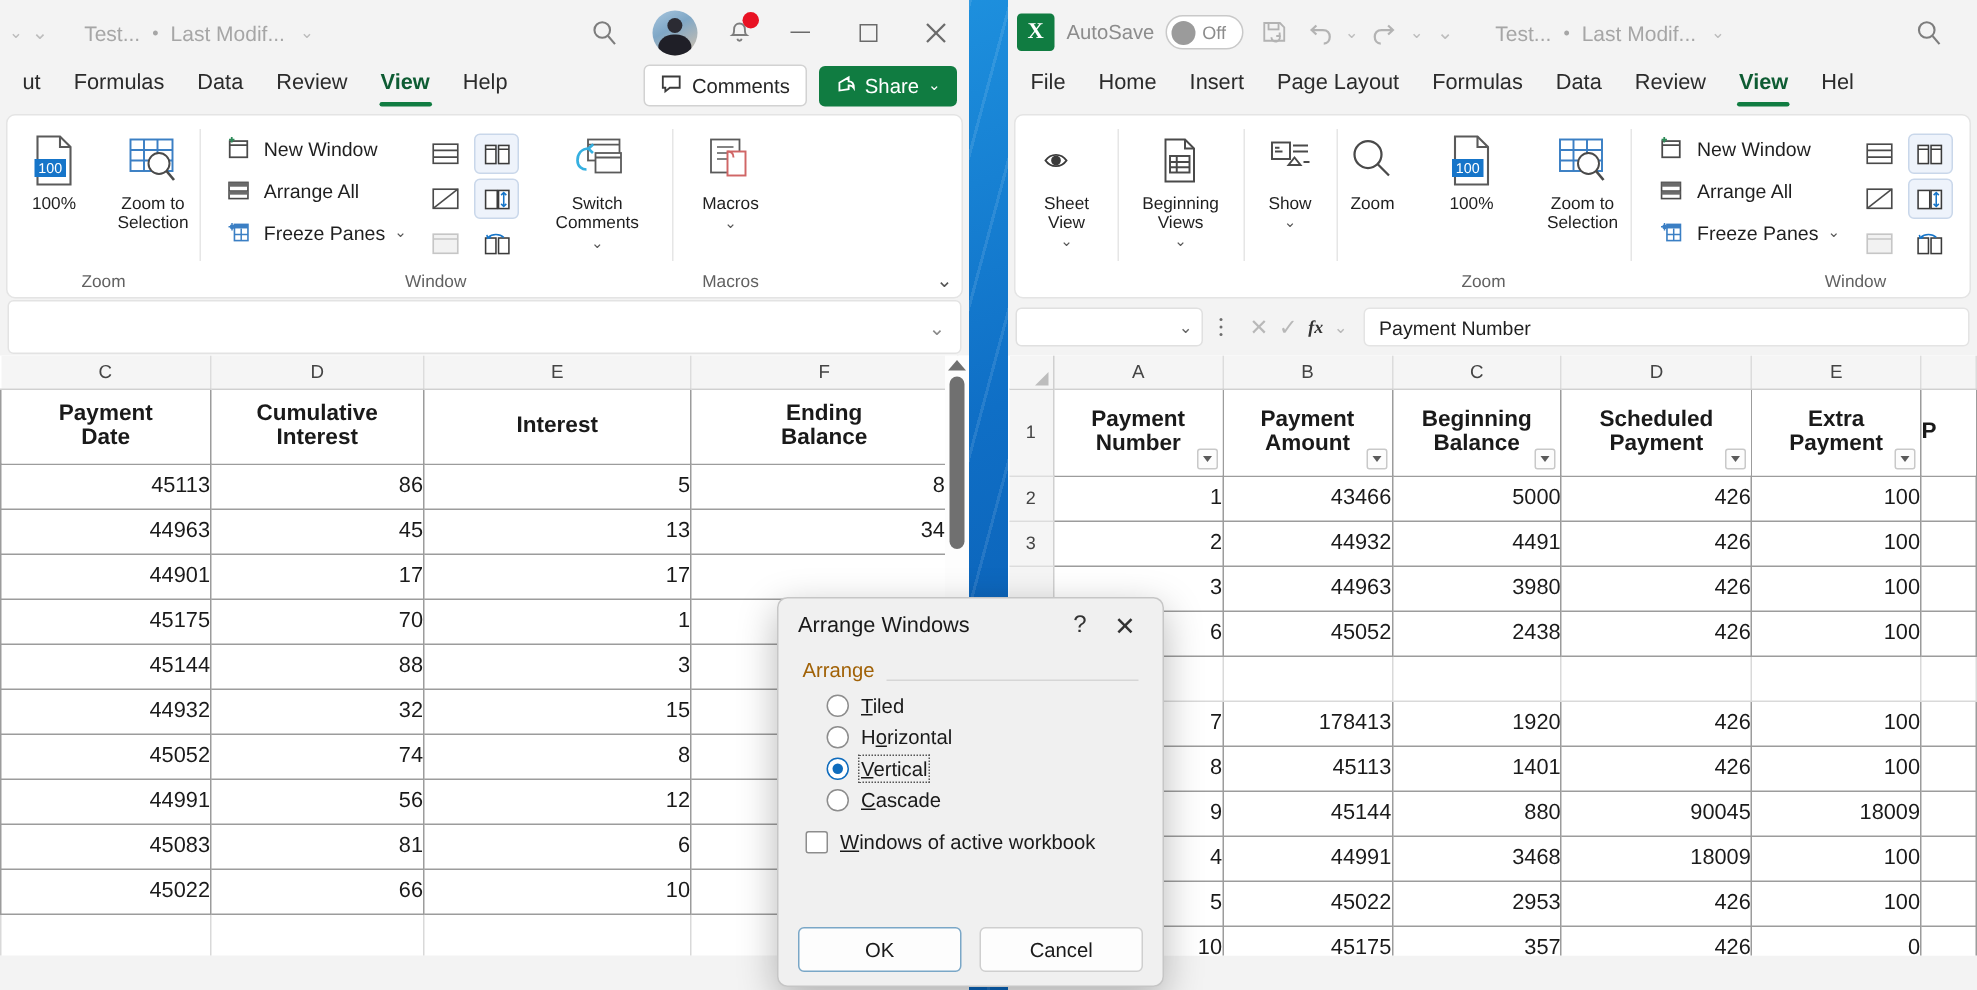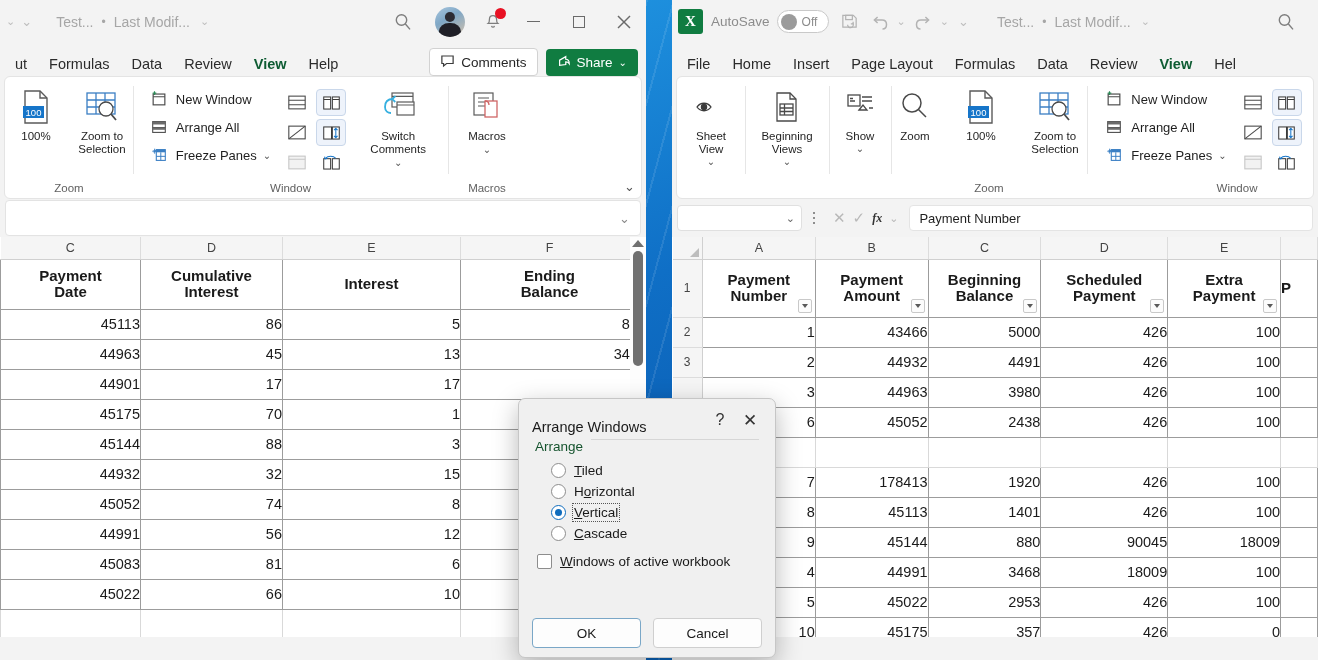--- a/index.html
+++ b/index.html
@@ -73,21 +73,21 @@
     transform:translateX(-50%); border-radius:46% 46% 0 0; background:#1f1f27;
   }
   .bell-wrap{ position:relative; width:36px;height:34px;display:flex;align-items:center;justify-content:center; }
   .bell-dot{ position:absolute; right:5px; top:3px; width:11px;height:11px;border-radius:50%; background:#e81123; }
 
   .wbtn{ width:45px;height:43px;display:flex;align-items:center;justify-content:center;color:#6a6a6a; }
   .wbtn .m{ width:13px;height:1.6px;background:#6a6a6a; }
   .wbtn .sq{ width:12px;height:12px;border:1.6px solid #6a6a6a; }
 
   
-  .tabs{ height:33px; background:#f3f3f3; display:flex; align-items:flex-end; padding-left:4px; position:relative; }
+  .tabs{ height:33px; background:#f3f3f3; display:flex; align-items:flex-start; padding-left:4px; position:relative; }
   .tab{
     font-size:14.5px; color:#2b2b2b; padding:4px 11px; white-space:nowrap; position:relative;
     border-radius:4px;
   }
   .tab.active{ font-weight:bold; color:#0e5c33; }
   .tab.active::after{
     content:""; position:absolute; left:10px; right:10px; bottom:-4px; height:2.6px; background:#107c41; border-radius:2px;
   }
   .tabs-right{ margin-left:auto; display:flex; align-items:center; gap:8px; padding-right:8px; }
   .comments-btn{
@@ -197,28 +197,28 @@
   .vscroll .thumb{ width:10px; background:#707070; border-radius:5px; margin-top:4px; height:115px; }
 
   
   .dialog{
     position:absolute; left:518px; top:398px; width:258px; height:260px;
     background:#f0f0f0; border:1px solid #c6c6c6; border-radius:7px;
     box-shadow:0 8px 26px rgba(0,0,0,.28);
     font-size:13.5px; color:#1a1a1a; overflow:hidden;
   }
   .dlg-title{
-    height:36px; display:flex; align-items:flex-end; padding:0 10px 0 13px;
+    height:36px; display:flex; align-items:center; padding:0 10px 0 13px;
   }
   .dlg-title .t{ font-size:14.5px; color:#1a1a1a; }
   .dlg-title .sp{ flex:1; }
   .dlg-q{ width:30px;height:30px;display:flex;align-items:center;justify-content:center;font-size:16px;color:#333; }
   .dlg-x{ width:30px;height:30px;display:flex;align-items:center;justify-content:center;font-size:17px;color:#333; }
   .dlg-body{ padding:4px 16px 0 16px; }
-  .grp-label{ display:flex; align-items:flex-start; gap:8px; color:#14532d; font-size:13.5px; margin-bottom:6px;}
+  .grp-label{ display:flex; align-items:flex-end; gap:8px; color:#a16207; font-size:13.5px; margin-bottom:6px;}
   .grp-label .rule{ flex:1; height:1px; background:#d6d6d6; }
   .radio-row{ display:flex; align-items:center; gap:8px; padding:3px 0 3px 16px; }
   .radio{
     width:15px;height:15px;border-radius:50%;border:1.4px solid #8d8d8d;background:#fff;flex:0 0 auto;
     display:flex;align-items:center;justify-content:center;
   }
   .radio.on{ border-color:#0f6cbd; }
   .radio.on::after{ content:""; width:7px;height:7px;border-radius:50%;background:#0f6cbd; }
   .radio-row .lbl{ font-size:13.5px; }
   .radio-row.focus .lbl{ outline:1px dotted #555; outline-offset:1px; }

